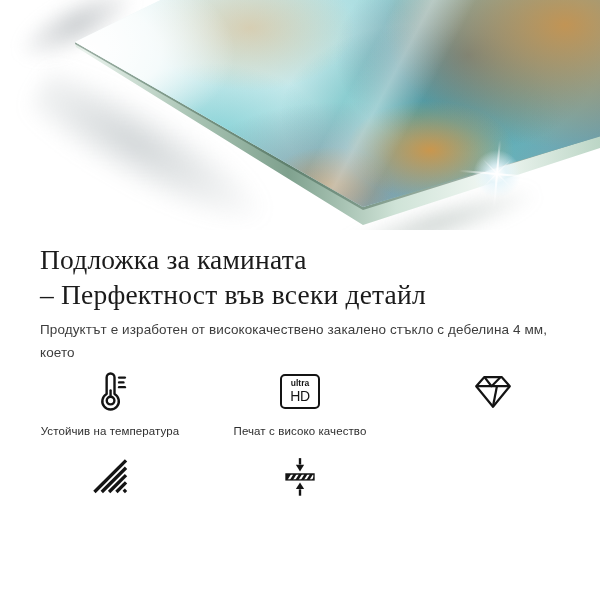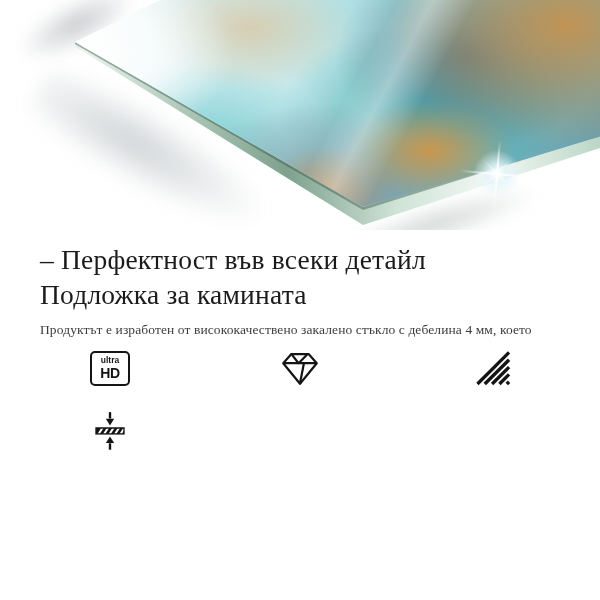--- a/index.html
+++ b/index.html
@@ -49,33 +49,33 @@
   .sp-h{left:-38px;top:-1px;width:76px;height:2.4px;transform:rotate(5deg);
     background:linear-gradient(to right,transparent,#fff 45%,#fff 55%,transparent);}
   .sp-d1{left:-20px;top:-0.7px;width:40px;height:1.4px;transform:rotate(45deg);opacity:.85;
     background:linear-gradient(to right,transparent,#fff 50%,transparent);}
   .sp-d2{left:-20px;top:-0.7px;width:40px;height:1.4px;transform:rotate(-45deg);opacity:.85;
     background:linear-gradient(to right,transparent,#fff 50%,transparent);}
 
   
   h1{margin:12px 40px 0;font-family:"Liberation Serif",serif;font-weight:400;
      font-size:27.5px;line-height:35px;color:#1b1b1b;letter-spacing:.2px;}
-  .desc{margin:6px 40px 0;font-size:13.5px;line-height:23px;color:#3d3d3d;letter-spacing:.1px;font-family:Liberation Serif, serif;}
+  .desc{margin:6px 40px 0;font-size:13.5px;line-height:23px;color:#3d3d3d;letter-spacing:.1px;}
 
   
   .features{display:grid;grid-template-columns:180px 190px 185px;column-gap:5px;row-gap:16px;
     margin:4px 0 0 20px;}
   .feature{display:flex;flex-direction:column;align-items:center;gap:7px;}
   .icon-box{height:46px;display:flex;align-items:center;justify-content:center;}
   .feature-label{margin-top:4px;font-size:11.5px;color:#2e2e2e;letter-spacing:.1px;}
   .uhd{width:36px;height:31px;border:2.6px solid #141414;border-radius:5px;
     display:flex;flex-direction:column;align-items:center;justify-content:center;
     line-height:1;color:#141414;}
   .uhd-small{font-size:8.5px;font-weight:700;}
-  .uhd-big{font-size:14px;font-weight:700;letter-spacing:-.3px;margin-top:1px;}
+  .uhd-big{font-size:14px;font-weight:400;letter-spacing:-.3px;margin-top:1px;}
   svg{display:block;}
 </style>
 </head>
 <body>
 
 <div>
 
   <div class="photo">
     <div class="shadow-topleft"></div>
     <div class="shadow-left"></div>
@@ -86,38 +86,54 @@
     <div class="sparkle">
       <div class="sp-glow"></div>
         <div class="sp-v"></div>
         <div class="sp-h"></div>
       <div class="sp-d1"></div>
         <div class="sp-d2"></div>
     </div>
   </div>
 
   <h1>
+    <div>Подложка за камината</div>
     <div>– Перфектност във всеки детайл</div>
-    <div>Подложка за камината</div>
   </h1>
 
   <div class="desc">
     <div>Продуктът е изработен от висококачествено закалено стъкло с дебелина 4 мм, което</div>
   </div>
 
   <div class="features">
 
+    <div class="feature">
+      <div class="icon-box">
+        <svg viewBox="0 0 48 48" width="46" height="46">
+          <g fill="none" stroke="#141414" stroke-width="2.5" stroke-linecap="round" stroke-linejoin="round">
+            <path d="M20.5 27.2 V9.8 a4.1 4.1 0 0 1 8.2 0 V27.2 a8.6 8.6 0 1 1 -8.2 0 Z"></path>
+            <circle cx="24.6" cy="34" r="4"></circle>
+            <path d="M24.6 30 V23.5"></path>
+            <path d="M33.5 10 h6"></path>
+              <path d="M33.5 15 h4.5"></path>
+              <path d="M33.5 20 h6"></path>
+          </g>
+        </svg>
+      </div>
+      <div class="feature-label">Устойчив на температура</div>
+    </div>
 
     <div class="feature">
       <div class="icon-box">
         <div class="uhd">
           <div class="uhd-small">ultra</div>
           <div class="uhd-big">HD</div>
         </div>
       </div>
+      <div class="feature-label">Печат с високо качество</div>
     </div>
 
 
     <div class="feature">
       <div class="icon-box">
         <svg viewBox="0 0 48 48" width="46" height="46">
           <g fill="none" stroke="#141414" stroke-width="2.3" stroke-linejoin="round">
             <path d="M15 9.5 H33 L41.5 19 L24 40.5 L6.5 19 Z"></path>
             <path d="M6.5 19 H41.5"></path>
             <path d="M15.5 10 L22.5 19 L31.5 10"></path>

